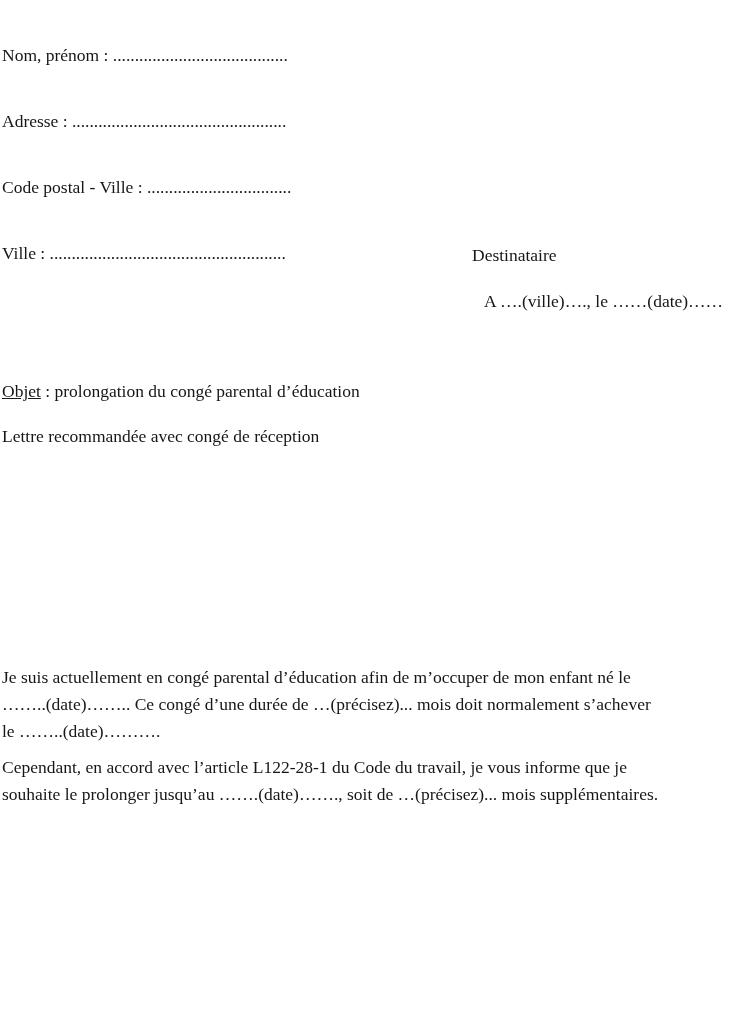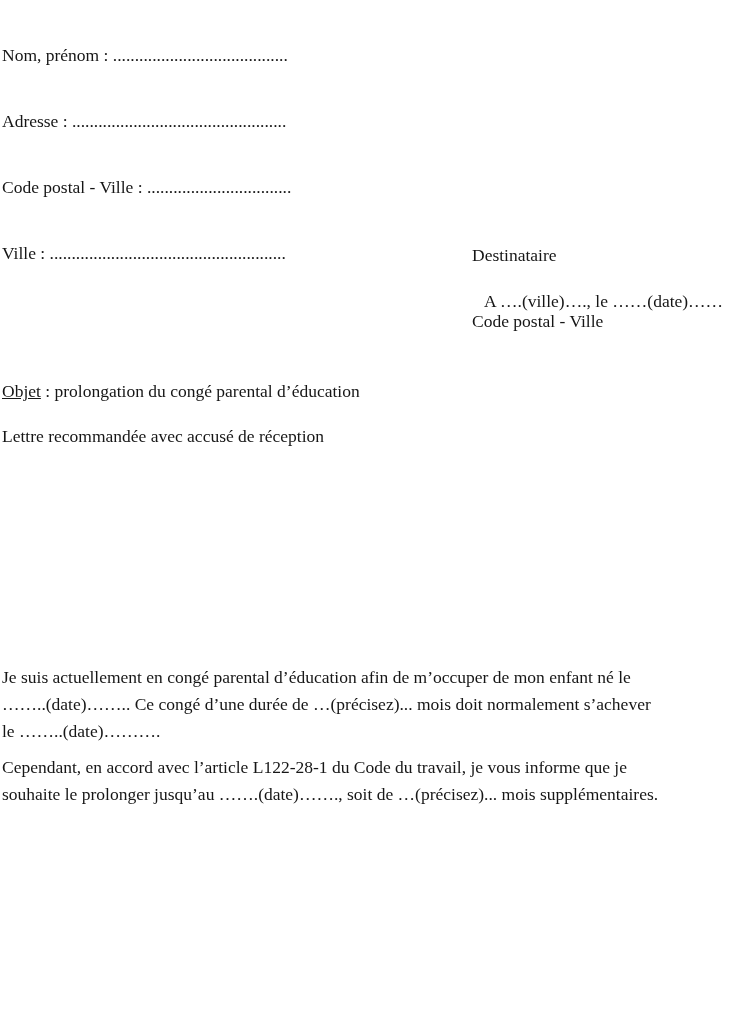--- a/index.html
+++ b/index.html
@@ -40,28 +40,27 @@
 
   <div class="abs block" style="top:0px; left:2px;">
     <div>Nom, prénom : ........................................</div>
     <div>Adresse : .................................................</div>
     <div>Code postal - Ville : .................................</div>
     <div>Ville : ......................................................</div>
   </div>
 
   <div class="abs block" style="top:200px; left:472px;">
     <div>Destinataire</div>
-    <div>Code postal - Ville</div>
   </div>
 
   <div class="abs block" style="top:290px; left:456px;margin-left:28px;">A ….(ville)…., le ……(date)……</div>
 
   <div class="abs block" style="top:380px; left:2px;"><span class="underlined">Objet</span><span> : prolongation du congé parental d’éducation</span></div>
 
-  <div class="abs block" style="top:425px; left:2px;">Lettre recommandée avec accusé de réception</div>
+  <div class="abs block" style="top:425px; left:2px;">Lettre recommandée avec congé de réception</div>
 
 
   <div class="abs para" style="top:664px; left:2px;">Je suis actuellement en congé parental d’éducation afin de m’occuper de mon enfant né le
 ……..(date)…….. Ce congé d’une durée de …(précisez)... mois doit normalement s’achever
 le ……..(date)……….</div>
   <div class="abs para" style="top:754px; left:2px;">Cependant, en accord avec l’article L122-28-1 du Code du travail, je vous informe que je
 souhaite le prolonger jusqu’au …….(date)……., soit de …(précisez)... mois supplémentaires.</div>
 
   <div class="abs block" style="top:940px; left:433px;">Signature : ....................................................</div>
 

